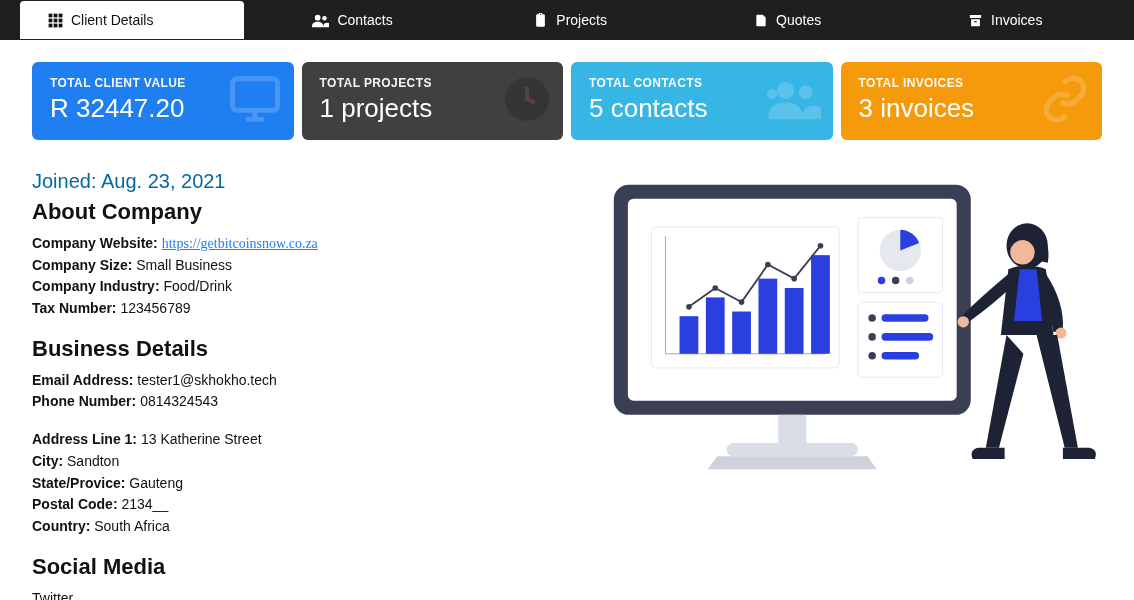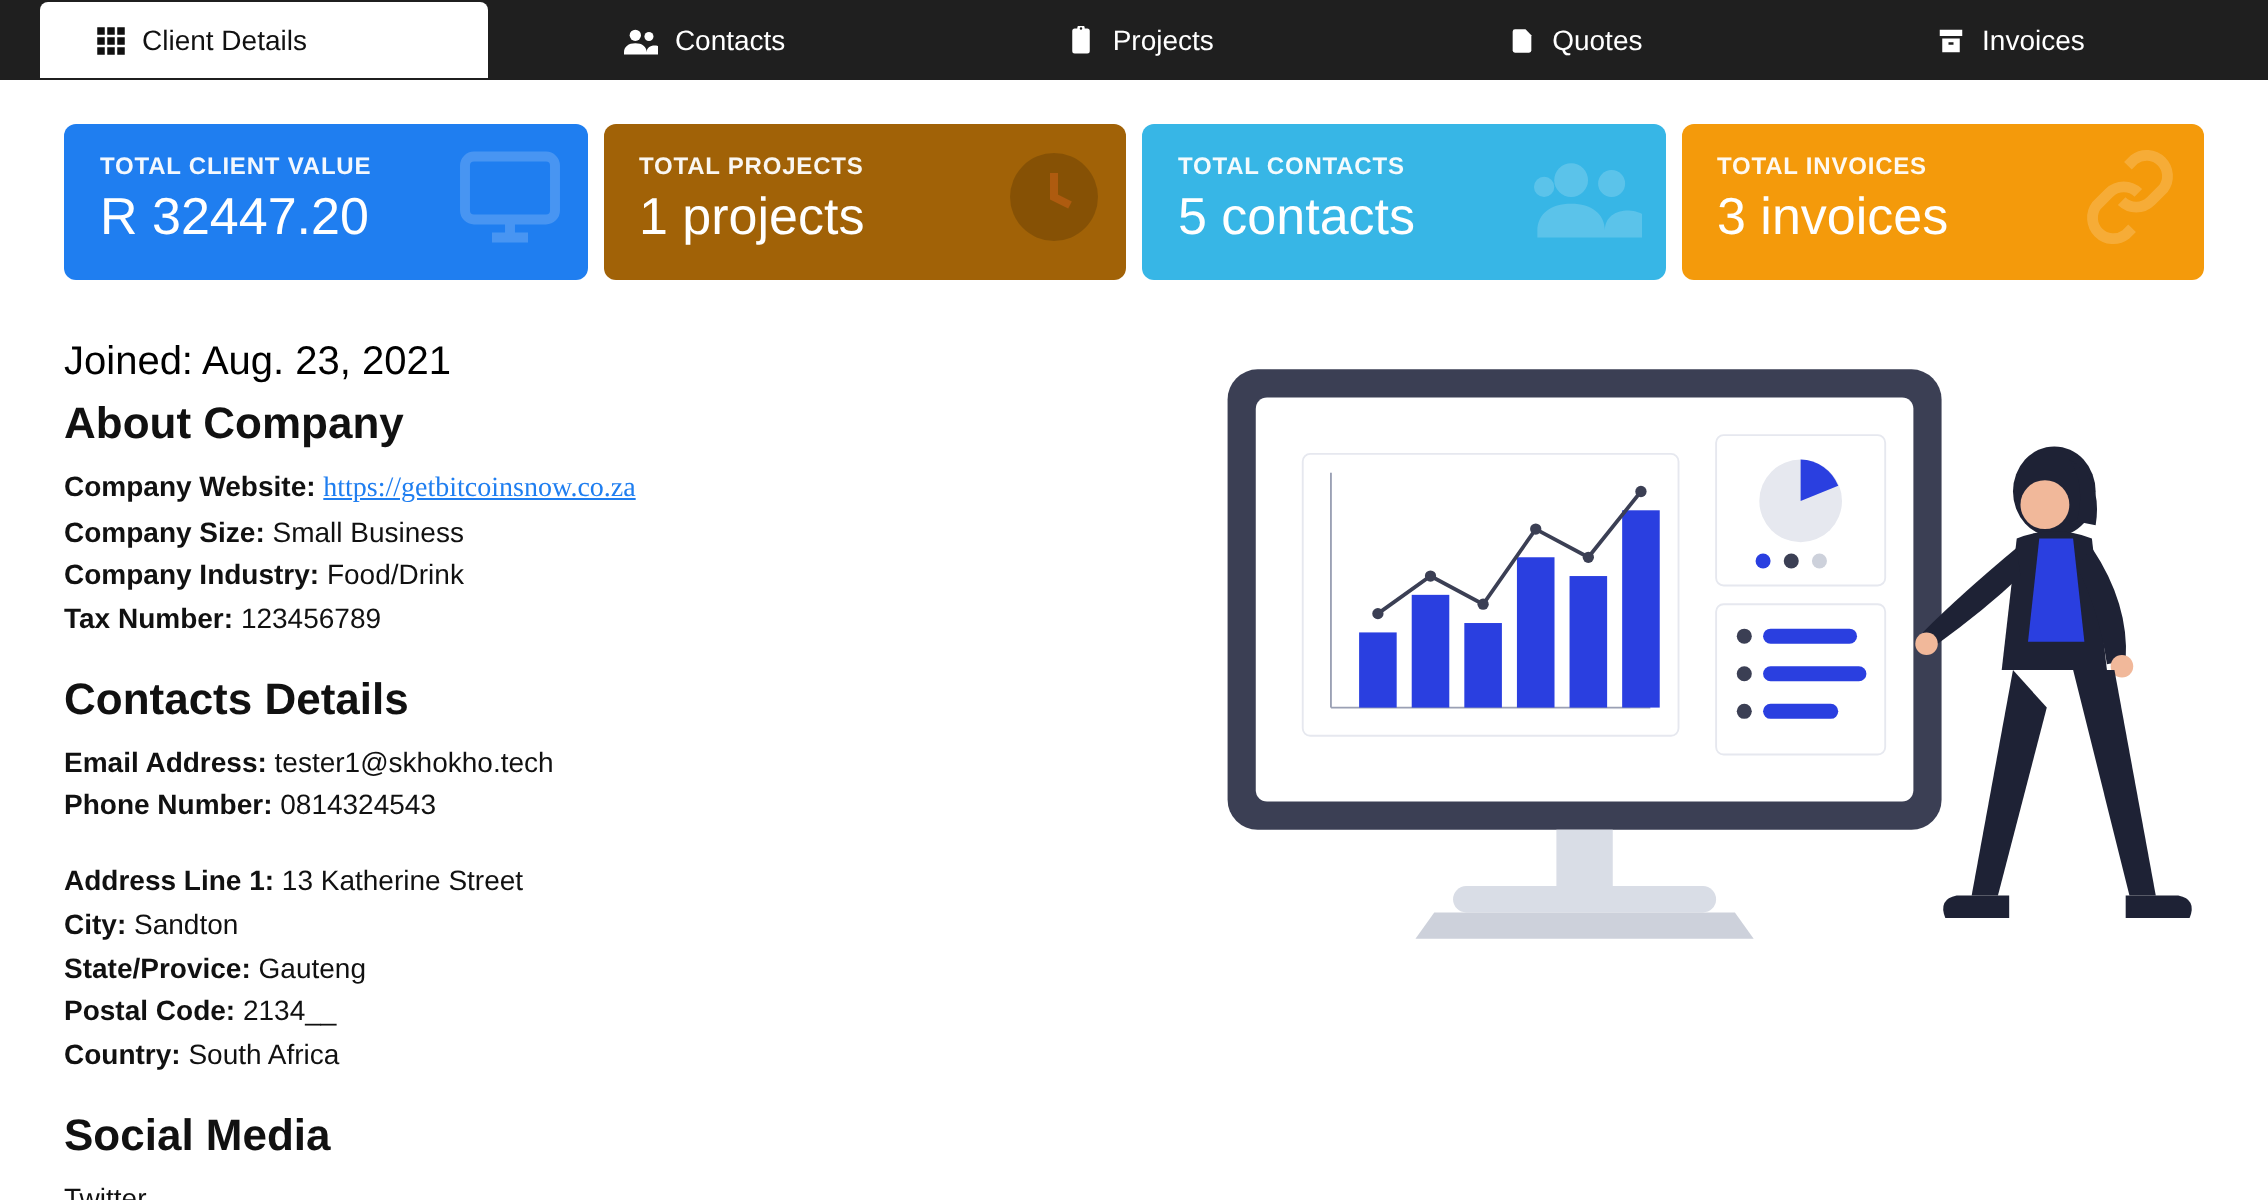--- a/index.html
+++ b/index.html
@@ -73,35 +73,35 @@
     line-height: 1.1;
   }
   .card .bgicon {
     position: absolute;
     right: 12px;
     top: 50%;
     transform: translateY(-50%);
     opacity: 0.18;
   }
   .c-blue   { background: #1f7ef0; }
-  .c-red    { background: #a16207; }
+  .c-red    { background: #404040; }
   .c-sky    { background: #37b6e6; }
   .c-orange { background: #f49a0b; }
 
   
   .main {
     display: flex;
     gap: 30px;
     padding: 30px 12px 0 12px;
   }
   .leftcol { flex: 1.05; }
   .rightcol { flex: 1; position: relative; }
 
   .joined {
-    color: #000000;
+    color: #0369a1;
     font-size: 20px;
     font-weight: 500;
     margin-bottom: 6px;
   }
   h2.section {
     font-size: 22px;
     font-weight: 600;
     margin-bottom: 8px;
     margin-top: 4px;
   }
@@ -230,21 +230,21 @@
       <div class="joined">Joined: Aug. 23, 2021</div>
 
       <h2 class="section">About Company</h2>
       <div class="kv block">
         <div><span class="k">Company Website:</span> <a href="#">https://getbitcoinsnow.co.za</a></div>
         <div><span class="k">Company Size:</span> <span>Small Business</span></div>
         <div><span class="k">Company Industry:</span> <span>Food/Drink</span></div>
         <div><span class="k">Tax Number:</span> <span>123456789</span></div>
       </div>
 
-      <h2 class="section">Contacts Details</h2>
+      <h2 class="section">Business Details</h2>
       <div class="kv block">
         <div><span class="k">Email Address:</span> <span>tester1@skhokho.tech</span></div>
         <div><span class="k">Phone Number:</span> <span>0814324543</span></div>
       </div>
       <div class="kv block">
         <div><span class="k">Address Line 1:</span> <span>13 Katherine Street</span></div>
         <div><span class="k">City:</span> <span>Sandton</span></div>
         <div><span class="k">State/Provice:</span> <span>Gauteng</span></div>
         <div><span class="k">Postal Code:</span> <span>2134__</span></div>
         <div><span class="k">Country:</span> <span>South Africa</span></div>

